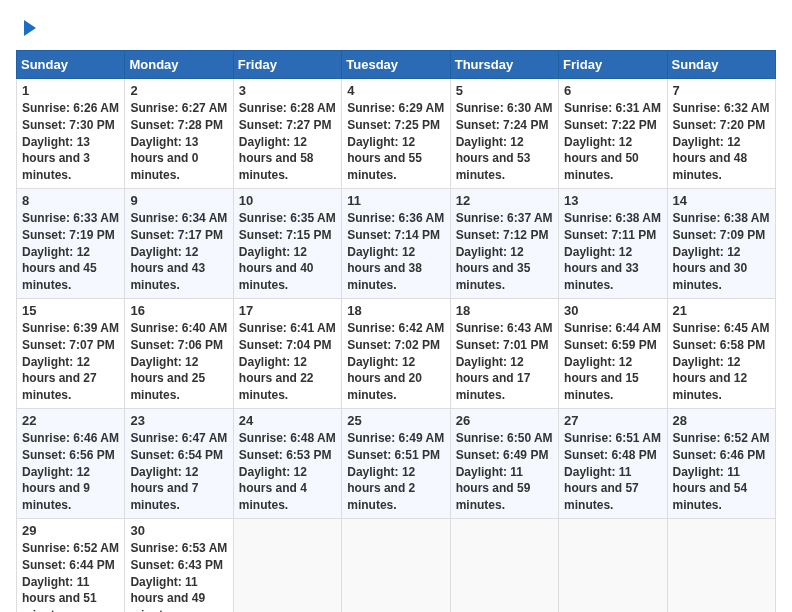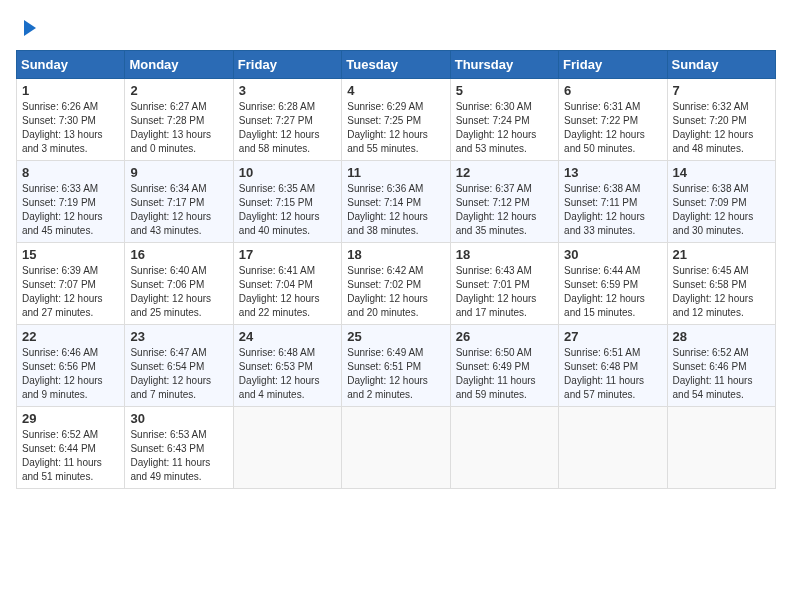--- a/index.html
+++ b/index.html
@@ -74,23 +74,24 @@
     .calendar tr:nth-child(even) td {
       background: #f5f8ff;
     }
     .day-number {
       font-size: 13px;
       font-weight: bold;
       display: block;
       margin-bottom: 2px;
     }
     .day-info {
-      font-size: 10px;
+      font-size: 12px;
       line-height: 1.4;
       color: #333;
+      font-weight: bold;
     }
     .empty-cell {
       background: #f9f9f9 !important;
     }
   </style>
 </head>
 <body>
 
 <div class="header">
   <div class="logo">

